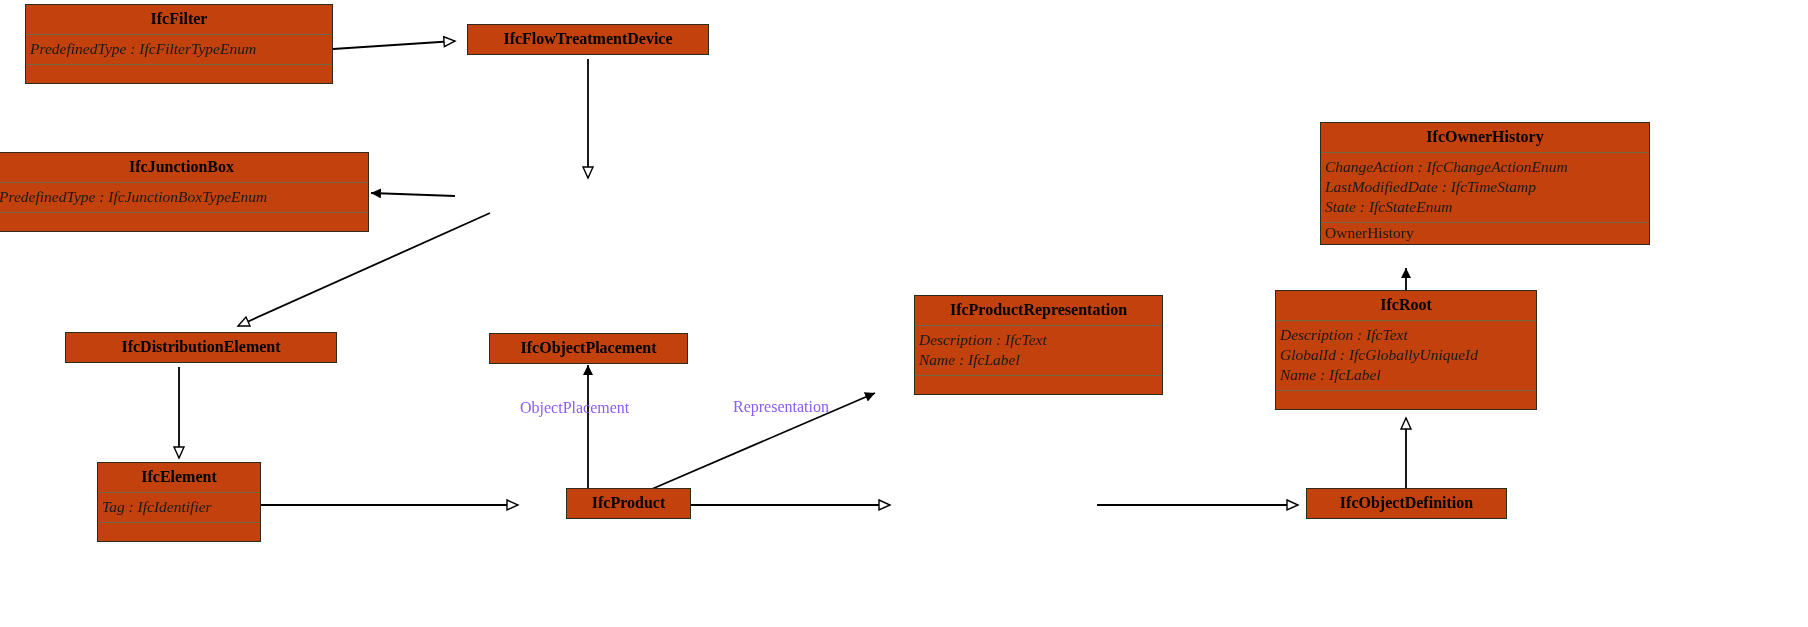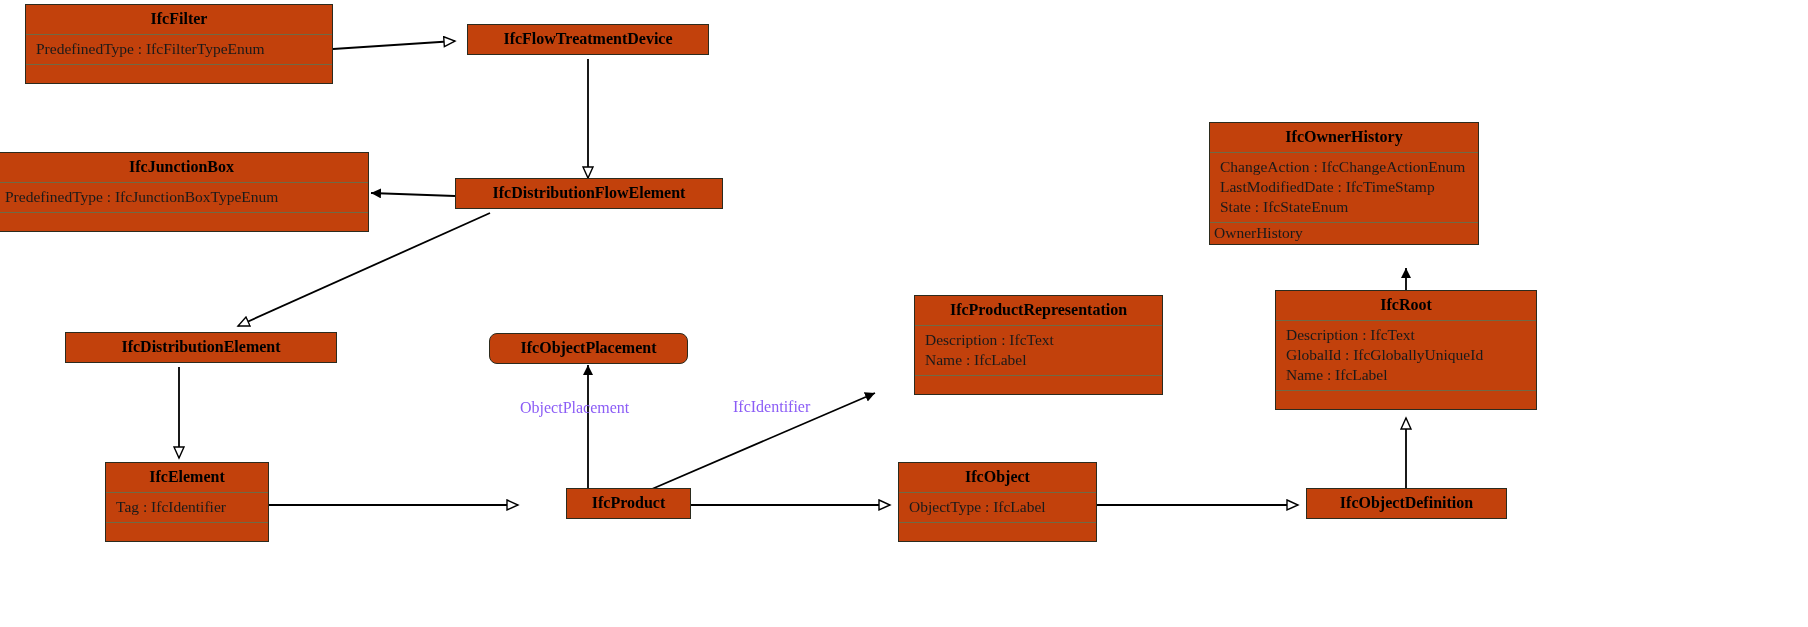--- a/index.html
+++ b/index.html
@@ -26,24 +26,25 @@
     text-align: center;
     font-weight: bold;
     font-size: 16px;
     color: #000000;
     padding: 5px 8px 6px 8px;
     line-height: 1.1;
     white-space: nowrap;
   }
   .uml-attrs {
     border-top: 1.5px solid #6f6a46;
-    padding: 4px 10px 5px 10px;
+    padding: 4px 10px 5px 4px;
     font-size: 15.5px;
     color: #1a1a1a;
     line-height: 1.30;
+    font-style: italic;
   }
   .uml-attrs div { white-space: nowrap; }
   .uml-ops {
     border-top: 1.5px solid #6f6a46;
     height: 18px;
   }
   .uml-ops.labelled {
     height: auto;
     text-align: left;
     font-size: 15.5px;
@@ -146,39 +147,36 @@
   </div>
 
   <div class="uml-class" style="left:-6px; top:152px; width:375px;">
     <div class="uml-name">IfcJunctionBox</div>
     <div class="uml-attrs">
       <div>PredefinedType :  IfcJunctionBoxTypeEnum</div>
     </div>
     <div class="uml-ops"></div>
   </div>
 
-  <div class="uml-class" style="left:455px; top:178px; width:268px;">
-    <div class="uml-name">IfcDistributionFlowElement</div>
-  </div>
-
-  <div class="uml-class" style="left:1209px; top:122px; width:270px;">
+
+  <div class="uml-class" style="left:1320px; top:122px; width:330px;">
     <div class="uml-name">IfcOwnerHistory</div>
     <div class="uml-attrs">
       <div>ChangeAction :  IfcChangeActionEnum</div>
       <div>LastModifiedDate :  IfcTimeStamp</div>
       <div>State :  IfcStateEnum</div>
     </div>
     <div class="uml-ops labelled">OwnerHistory</div>
   </div>
 
   <div class="uml-class" style="left:65px; top:332px; width:272px;">
     <div class="uml-name">IfcDistributionElement</div>
   </div>
 
-  <div class="uml-class" style="left:489px; top:333px; width:199px;border-radius:8px;">
+  <div class="uml-class" style="left:489px; top:333px; width:199px;">
     <div class="uml-name">IfcObjectPlacement</div>
   </div>
 
   <div class="uml-class" style="left:874px; top:295px; width:249px;margin-left:40px;">
     <div class="uml-name">IfcProductRepresentation</div>
     <div class="uml-attrs">
       <div>Description :  IfcText</div>
       <div>Name :  IfcLabel</div>
     </div>
     <div class="uml-ops"></div>
@@ -187,41 +185,34 @@
   <div class="uml-class" style="left:1275px; top:290px; width:262px;">
     <div class="uml-name">IfcRoot</div>
     <div class="uml-attrs">
       <div>Description :  IfcText</div>
       <div>GlobalId :  IfcGloballyUniqueId</div>
       <div>Name :  IfcLabel</div>
     </div>
     <div class="uml-ops"></div>
   </div>
 
-  <div class="uml-class" style="left:105px; top:462px; width:164px;">
+  <div class="uml-class" style="left:97px; top:462px; width:164px;">
     <div class="uml-name">IfcElement</div>
     <div class="uml-attrs">
       <div>Tag :  IfcIdentifier</div>
     </div>
     <div class="uml-ops"></div>
   </div>
 
   <div class="uml-class" style="left:526px; top:488px; width:125px;margin-left:40px;">
     <div class="uml-name">IfcProduct</div>
   </div>
 
-  <div class="uml-class" style="left:898px; top:462px; width:199px;">
-    <div class="uml-name">IfcObject</div>
-    <div class="uml-attrs">
-      <div>ObjectType :  IfcLabel</div>
-    </div>
-    <div class="uml-ops"></div>
-  </div>
 
   <div class="uml-class" style="left:1306px; top:488px; width:201px;">
     <div class="uml-name">IfcObjectDefinition</div>
   </div>
 
   <div class="edge-label" style="left:520px; top:399px;">ObjectPlacement</div>
 
-  <div class="edge-label" style="left:733px; top:398px;">IfcIdentifier</div>
+  <div class="edge-label" style="left:733px; top:398px;">Representation</div>
 
 </div>
 
 </body></html>

